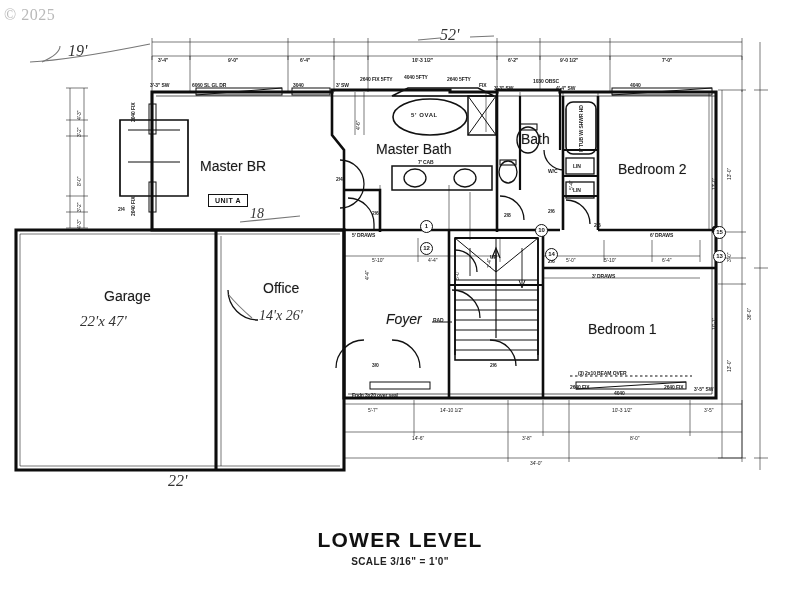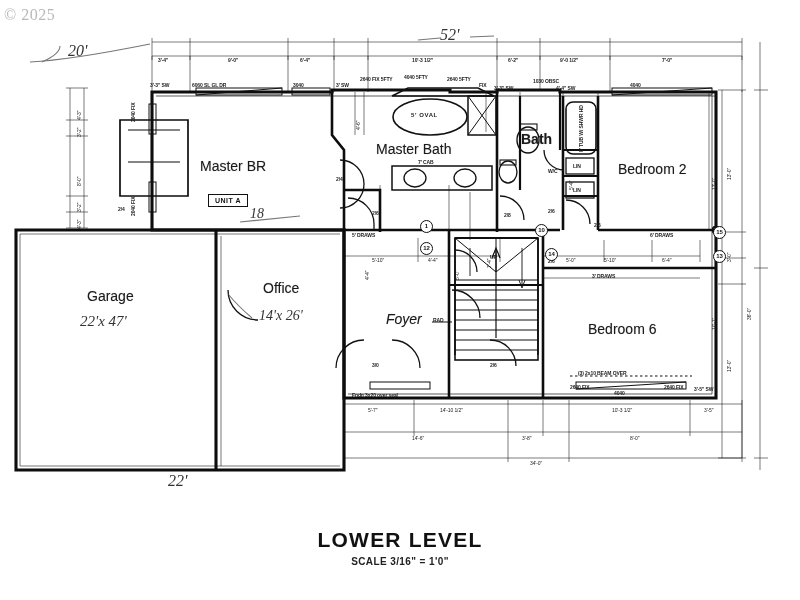--- a/index.html
+++ b/index.html
@@ -300,33 +300,33 @@
     <line x1="432" y1="322" x2="452" y2="322"></line>
     <circle cx="543" cy="230" r="4" fill="#111"></circle>
     <circle cx="716" cy="230" r="4" fill="#111"></circle>
   </g>
 </svg>
 
 <div class="wm">© 2025</div>
 
 <div class="rm big" style="left:200px;top:158px;">Master BR</div>
 <div class="rm big" style="left:376px;top:141px;">Master Bath</div>
-<div class="rm big" style="left:521px;top:131px;font-weight:bold;">Bath</div>
+<div class="rm big" style="left:521px;top:131px;">Bath</div>
 <div class="rm big" style="left:618px;top:161px;">Bedroom 2</div>
-<div class="rm big" style="left:588px;top:321px;">Bedroom 6</div>
+<div class="rm big" style="left:588px;top:321px;">Bedroom 1</div>
 <div class="rm big" style="left:386px;top:311px;font-style:italic;">Foyer</div>
-<div class="rm big" style="left:87px;top:288px;">Garage</div>
+<div class="rm big" style="left:104px;top:288px;">Garage</div>
 <div class="rm big" style="left:263px;top:280px;">Office</div>
 
 <div class="hand" style="left:80px;top:313px;font-size:15px;">22'x 47'</div>
 <div class="hand" style="left:259px;top:308px;font-size:14px;">14'x 26'</div>
 
 <div class="unitbox" style="left:208px;top:194px;">UNIT A</div>
 
-<div class="hand" style="left:68px;top:42px;font-size:16px;">20'</div>
+<div class="hand" style="left:68px;top:42px;font-size:16px;">19'</div>
 <div class="hand" style="left:440px;top:26px;font-size:16px;">52'</div>
 <div class="hand" style="left:250px;top:206px;font-size:14px;">18</div>
 <div class="hand" style="left:168px;top:472px;font-size:16px;">22'</div>
 
 <div class="tiny b" style="left:158px;top:57px;">3'-4"</div>
 <div class="tiny b" style="left:228px;top:57px;">9'-0"</div>
 <div class="tiny b" style="left:300px;top:57px;">6'-4"</div>
 <div class="tiny b" style="left:412px;top:57px;">10'-3 1/2"</div>
 <div class="tiny b" style="left:508px;top:57px;">6'-2"</div>
 <div class="tiny b" style="left:560px;top:57px;">9'-0 1/2"</div>

